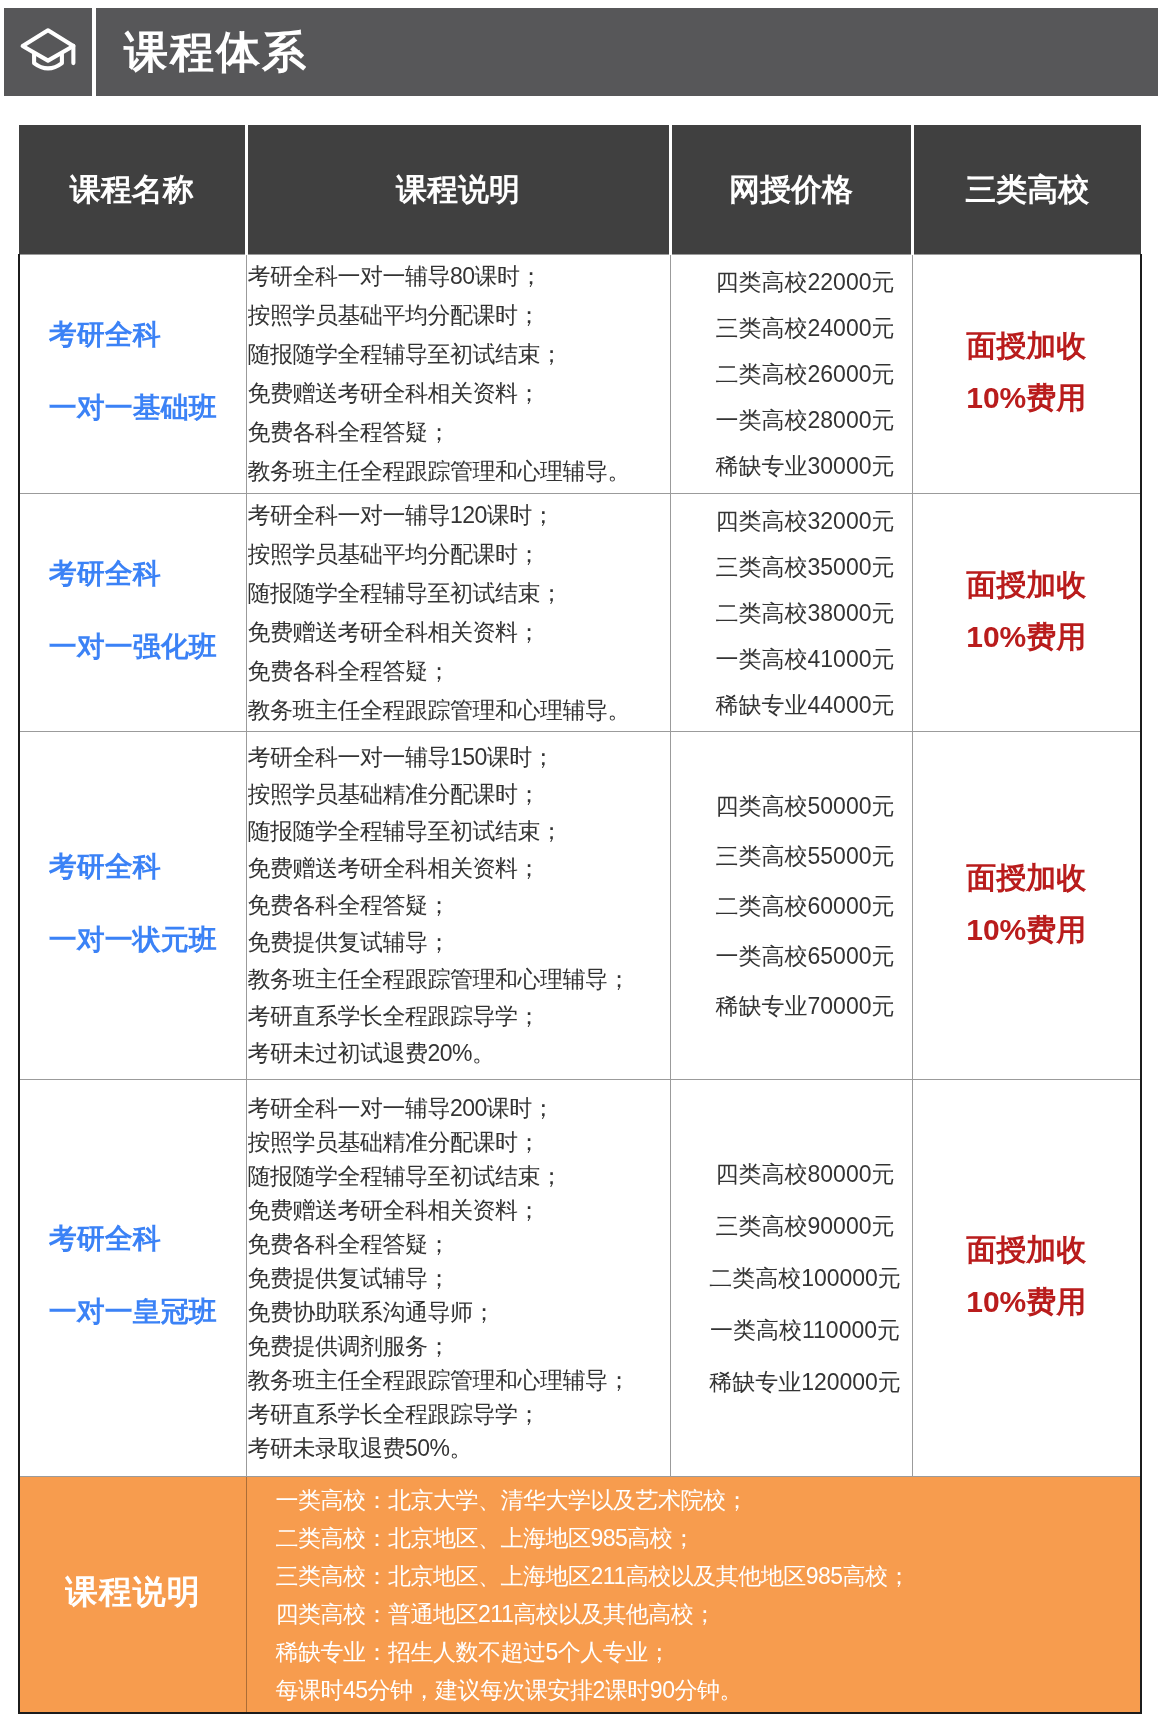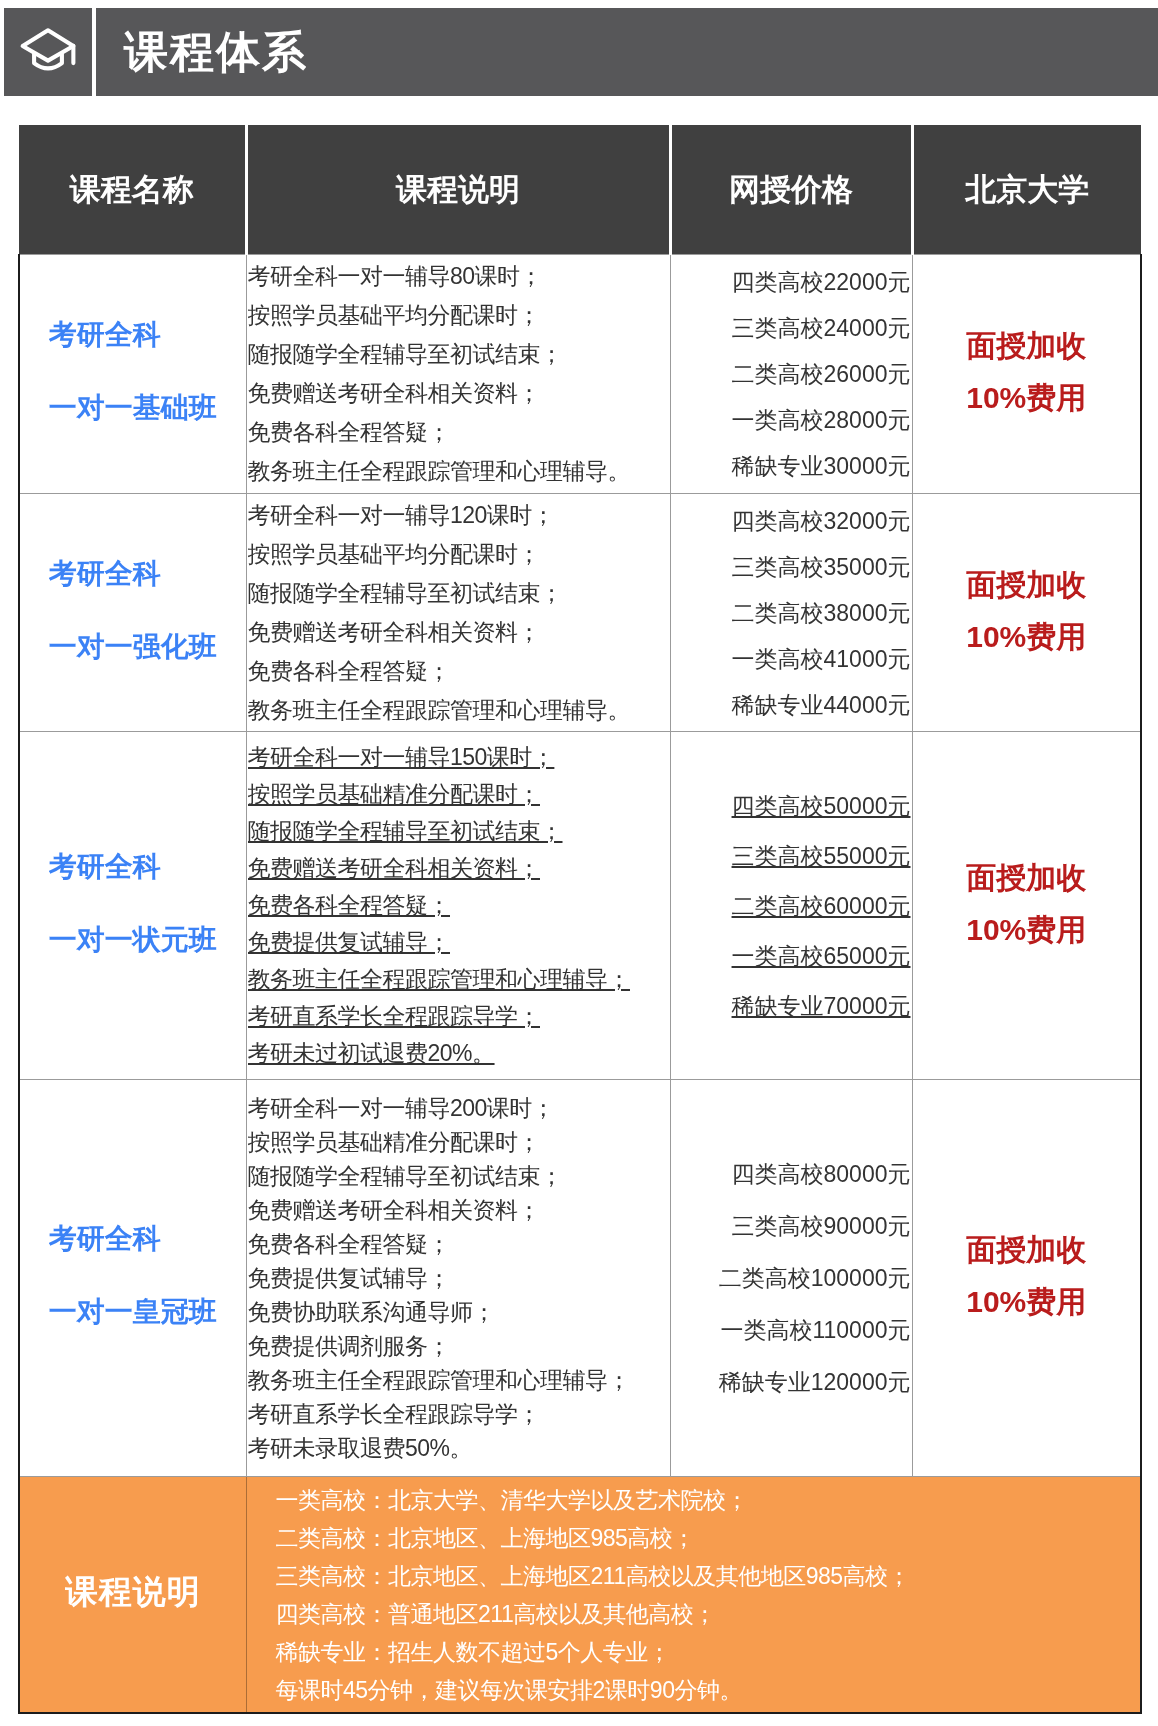--- a/index.html
+++ b/index.html
@@ -33,41 +33,41 @@
     background:#404040;color:#fff;font-size:31px;font-weight:bold;
     height:127px;text-align:center;vertical-align:middle;border:none;
   }
   .course th + th{border-left:3px solid #fff;}
 
   .course td{
     border:1px solid #9b9b9b;vertical-align:middle;background:#fff;
   }
   .course tr.r1 td{height:236px;}
   .course tr.r2 td{height:235px;}
-  .course tr.r3 td{height:345px;text-decoration:underline;}
+  .course tr.r3 td{height:345px;}
   .course tr.r4 td{height:394px;}
   .course td.col-first{border-left:2px solid #1c1c1c;}
   .course td.col-last{border-right:2px solid #1c1c1c;}
 
   .cell-text{white-space:pre;overflow:hidden;}
 
   td.name-cell{text-align:center;}
   .name-cell .cell-text{
     display:inline-block;font-size:28px;font-weight:bold;color:#3b82f6;
     line-height:2.6;text-align:left;
   }
   td.desc-cell{text-align:left;}
   .desc-cell .cell-text{
     font-size:23px;color:#333;letter-spacing:-0.5px;
   }
   tr.r1 .desc-cell .cell-text,tr.r2 .desc-cell .cell-text{line-height:39px;}
   tr.r3 .desc-cell .cell-text{line-height:37px;}
   tr.r4 .desc-cell .cell-text{line-height:34px;}
 
-  td.online-cell{text-align:right;}
+  td.online-cell{text-align:center;}
   .online-cell .cell-text{font-size:23px;color:#333;padding-left:28px;}
   tr.r1 .online-cell .cell-text,tr.r2 .online-cell .cell-text{line-height:46px;}
   tr.r3 .online-cell .cell-text{line-height:50px;}
   tr.r4 .online-cell .cell-text{line-height:52px;}
 
   td.offline-cell{text-align:center;}
   .offline-cell .cell-text{
     display:inline-block;font-size:30px;font-weight:bold;color:#b91c1c;
     line-height:52px;text-align:left;
   }
@@ -112,21 +112,21 @@
     <col style="width:227px">
       <col style="width:424px">
       <col style="width:242px">
       <col style="width:229px">
   </colgroup>
   <tbody>
       <tr>
     <th>课程名称</th>
     <th>课程说明</th>
     <th>网授价格</th>
-    <th>北京大学</th>
+    <th>三类高校</th>
   </tr>
 
   <tr class="r1">
     <td class="name-cell col-first"><div class="cell-text">考研全科
 一对一基础班</div></td>
     <td class="desc-cell">
           <div class="cell-text">考研全科一对一辅导80课时；
 按照学员基础平均分配课时；
 随报随学全程辅导至初试结束；
 免费赠送考研全科相关资料；

